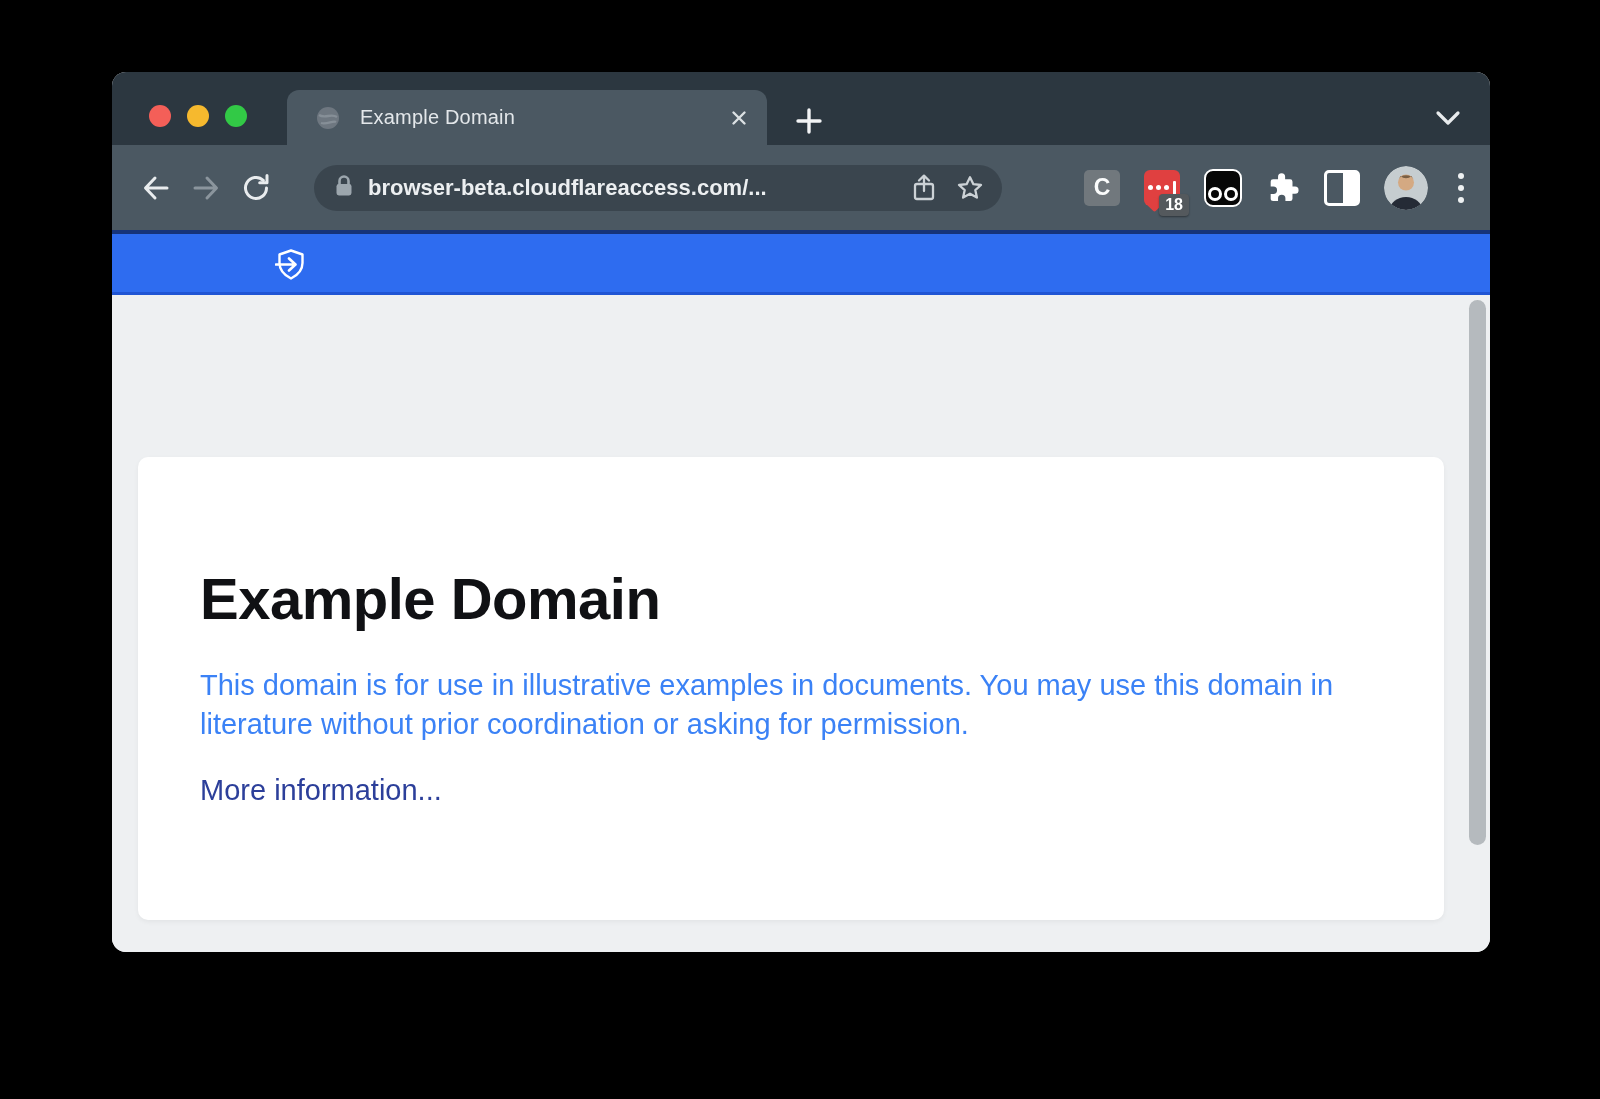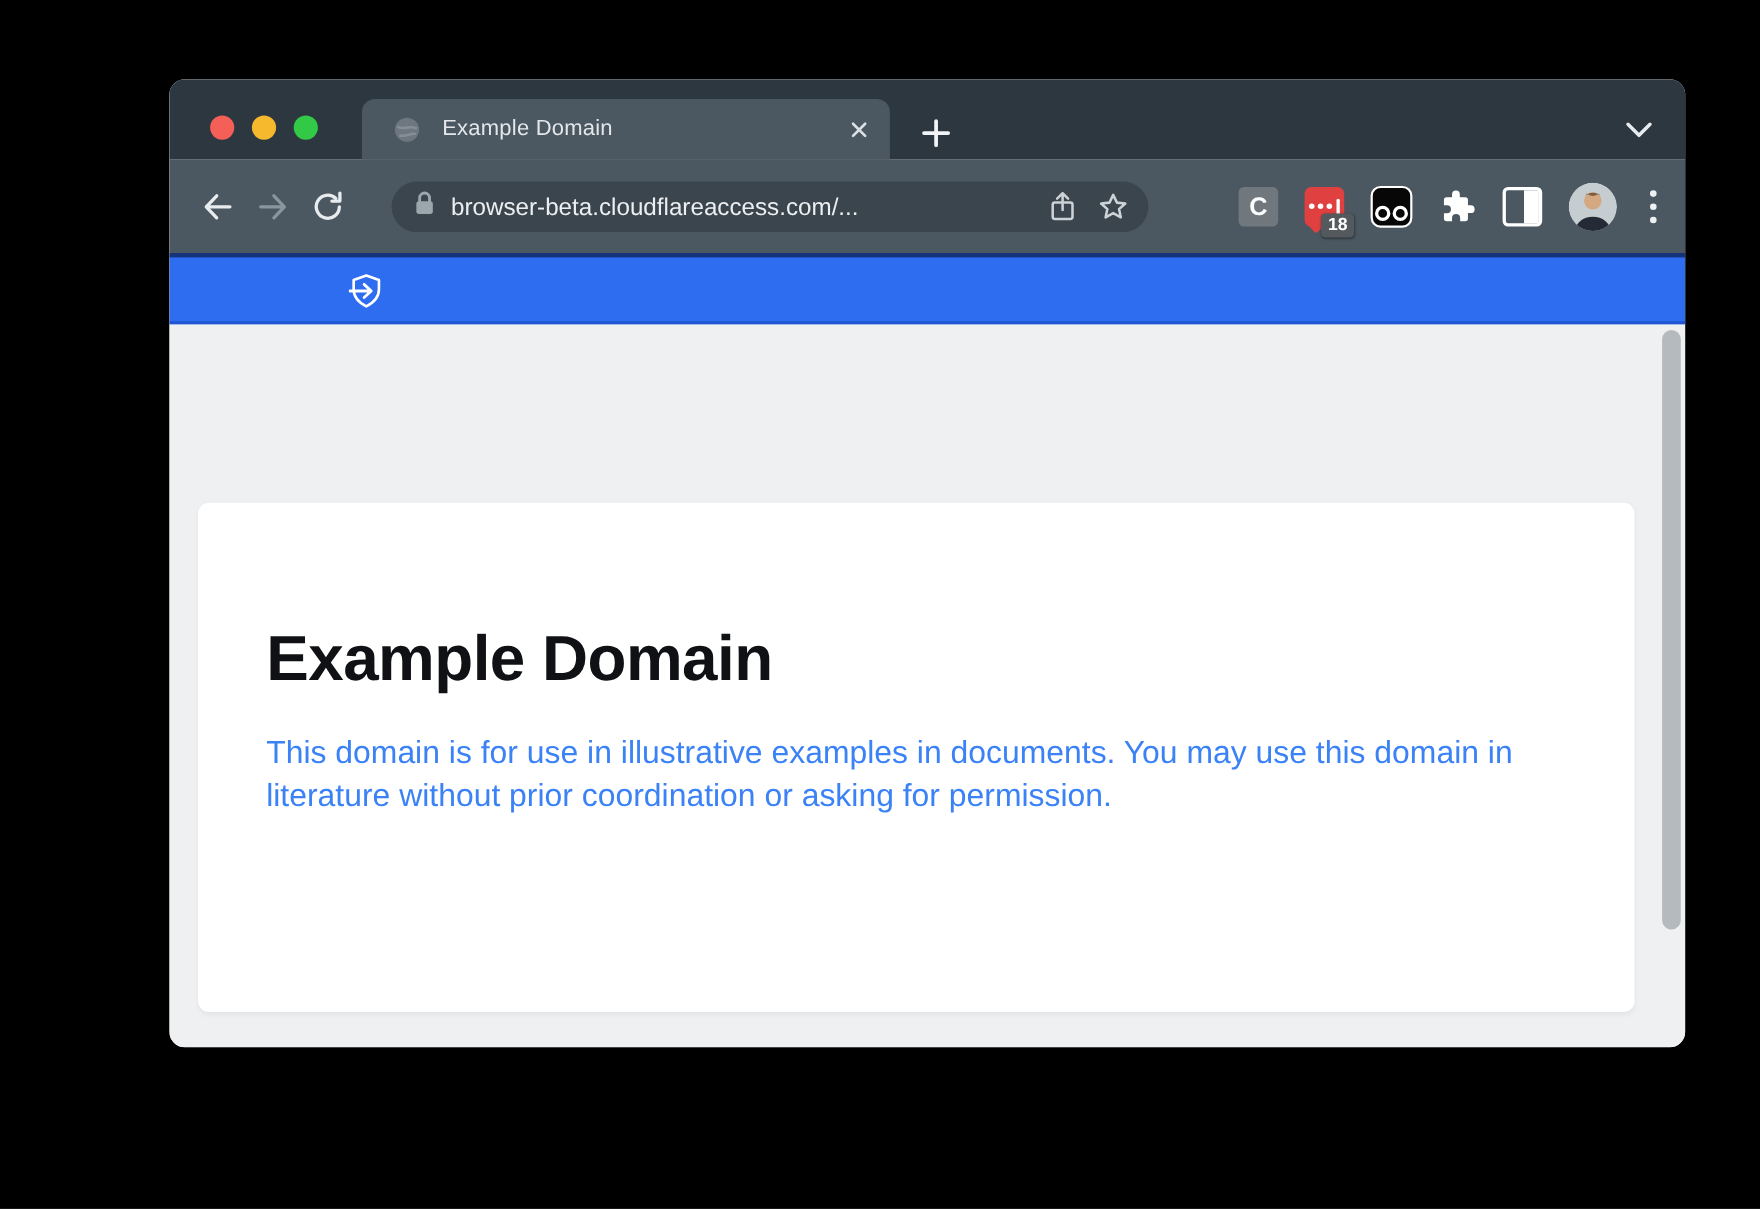--- a/index.html
+++ b/index.html
@@ -4,21 +4,21 @@
 <style>
   html,body{margin:0;padding:0;}
   body{
     width:1600px;height:1099px;background:#000;
     font-family:"Liberation Sans", sans-serif;
     position:relative;overflow:hidden;
   }
   .window{
     position:absolute;left:112px;top:72px;width:1378px;height:880px;
     border-radius:14px;overflow:hidden;background:#eef0f2;
-    display:flex;flex-direction:column;margin-left:42px;
+    display:flex;flex-direction:column;
   }
   
   .tabstrip{height:73px;background:#2c3740;position:relative;flex:none;}
   .lights{position:absolute;left:37px;top:33px;display:flex;gap:16px;}
   .light{width:22px;height:22px;border-radius:50%;}
   .light.red{background:#f45f58}.light.yellow{background:#f6b92e}.light.green{background:#32c946}
   .tab{
     position:absolute;left:175px;top:18px;width:480px;height:55px;
     background:#4b5862;border-radius:12px 12px 0 0;
     display:flex;align-items:center;padding:0 18px;box-sizing:border-box;
@@ -32,21 +32,21 @@
   .toolbar{
     height:85px;background:#4b5862;flex:none;display:flex;align-items:center;
     padding:0 20px 0 26px;box-sizing:border-box;
   }
   .nav-btn{width:36px;height:36px;display:flex;align-items:center;justify-content:center;margin-right:14px;flex:none;}
   .omnibox{
     width:688px;height:46px;background:#3a454e;border-radius:23px;
     display:flex;align-items:center;padding:0 16px 0 20px;box-sizing:border-box;
     margin-left:26px;flex:none;
   }
-  .omni-url{font-size:22px;font-weight:400;color:#eceff1;margin-left:14px;white-space:nowrap;}
+  .omni-url{font-size:22px;font-weight:700;color:#eceff1;margin-left:14px;white-space:nowrap;}
   .omni-spacer{flex:1;}
   .omni-ic{display:flex;align-items:center;justify-content:center;width:32px;height:32px;margin-left:14px;flex:none;}
   .ext-tray{margin-left:auto;display:flex;align-items:center;gap:24px;}
   .ext{display:flex;align-items:center;justify-content:center;flex:none;}
   .c-badge{
     width:36px;height:36px;border-radius:5px;background:#71787d;color:#fbfcfc;
     font-size:23px;font-weight:700;display:flex;align-items:center;justify-content:center;
   }
   .red-ext{position:relative;width:36px;height:36px;}
   .red-ext .sq{
@@ -237,17 +237,18 @@
         <path d="M16 2.5 L27.5 6.5 V15 c0 8.5 -5.5 12.5 -11.5 15.5 C10 27.5 4.5 23.5 4.5 15 V6.5 Z" stroke="#fff" stroke-width="2.4" fill="none" stroke-linejoin="round"></path>
         <path d="M1 16.5 H19.5 M14 10.5 L20.5 16.5 L14 22.5" stroke="#fff" stroke-width="2.6" fill="none" stroke-linecap="round" stroke-linejoin="round"></path>
       </svg>
     </span>
   </div>
 
   <div class="page">
     <div class="card">
       <h1>Example Domain</h1>
       <p>This domain is for use in illustrative examples in documents. You may use this domain in literature without prior coordination or asking for permission.</p>
+      <a>More information...</a>
     </div>
     <div class="scroll-thumb"></div>
   </div>
 
 </div>
 
 </body></html>

